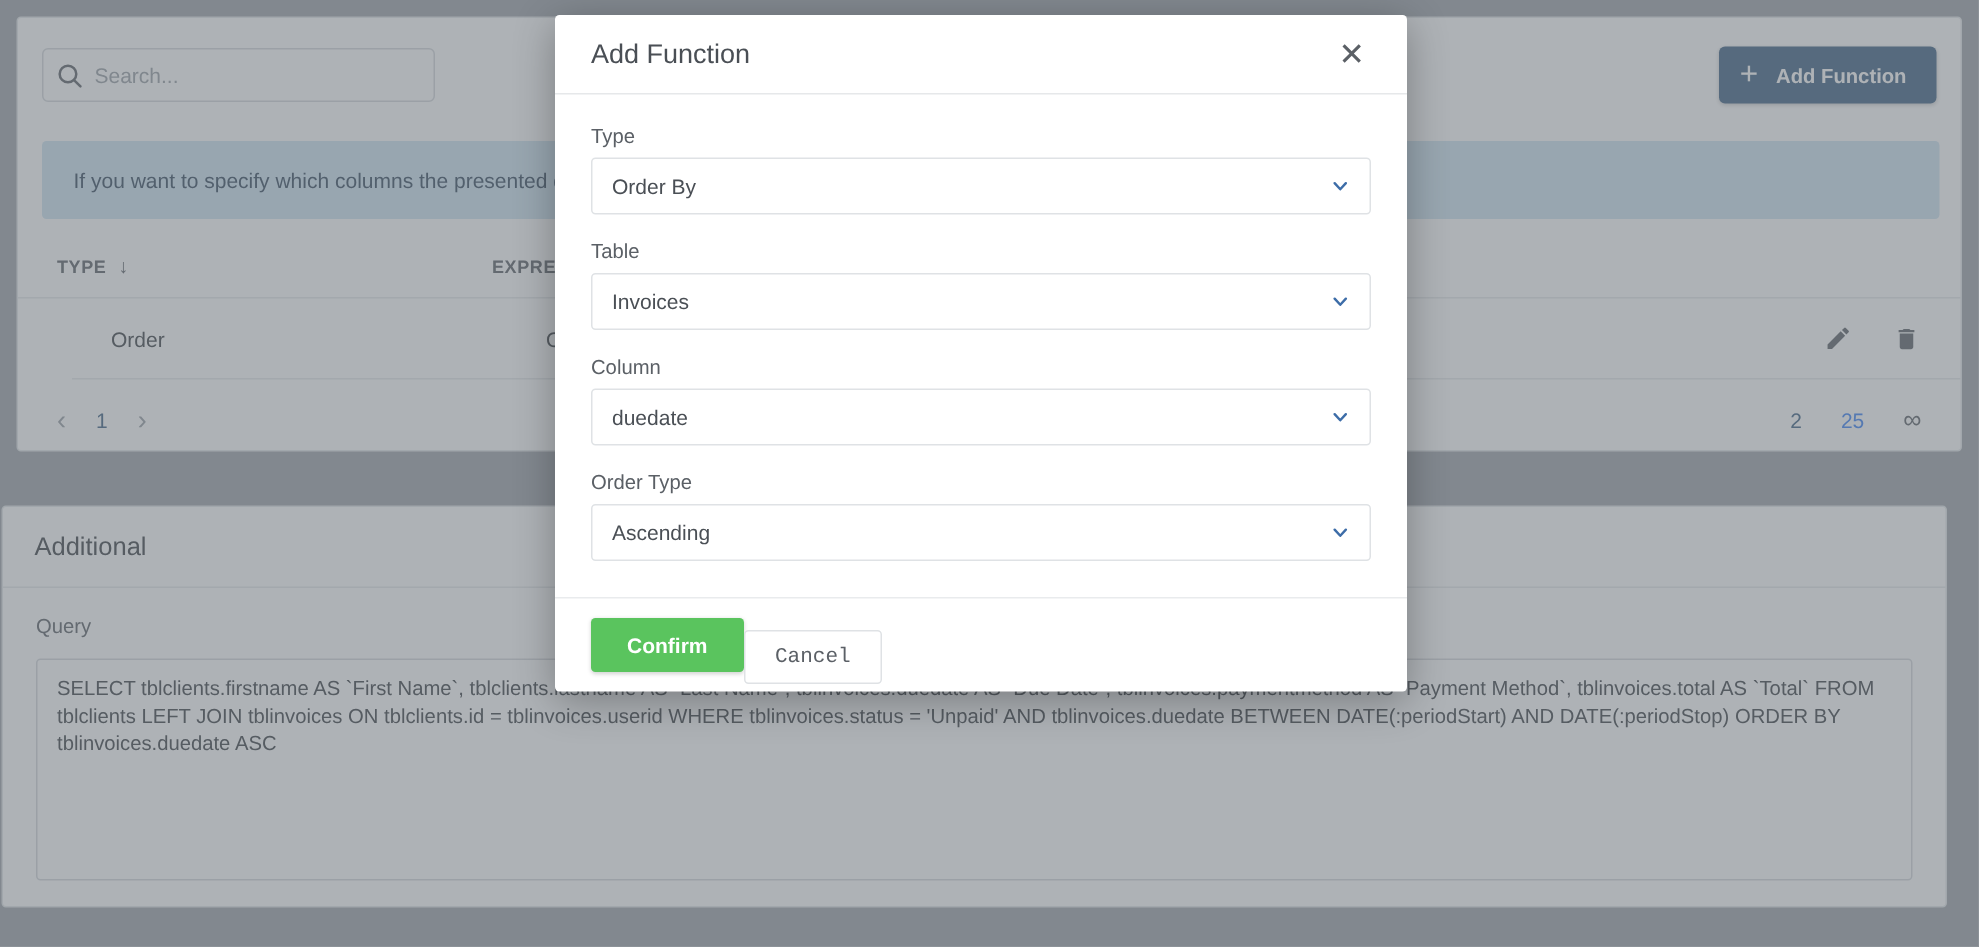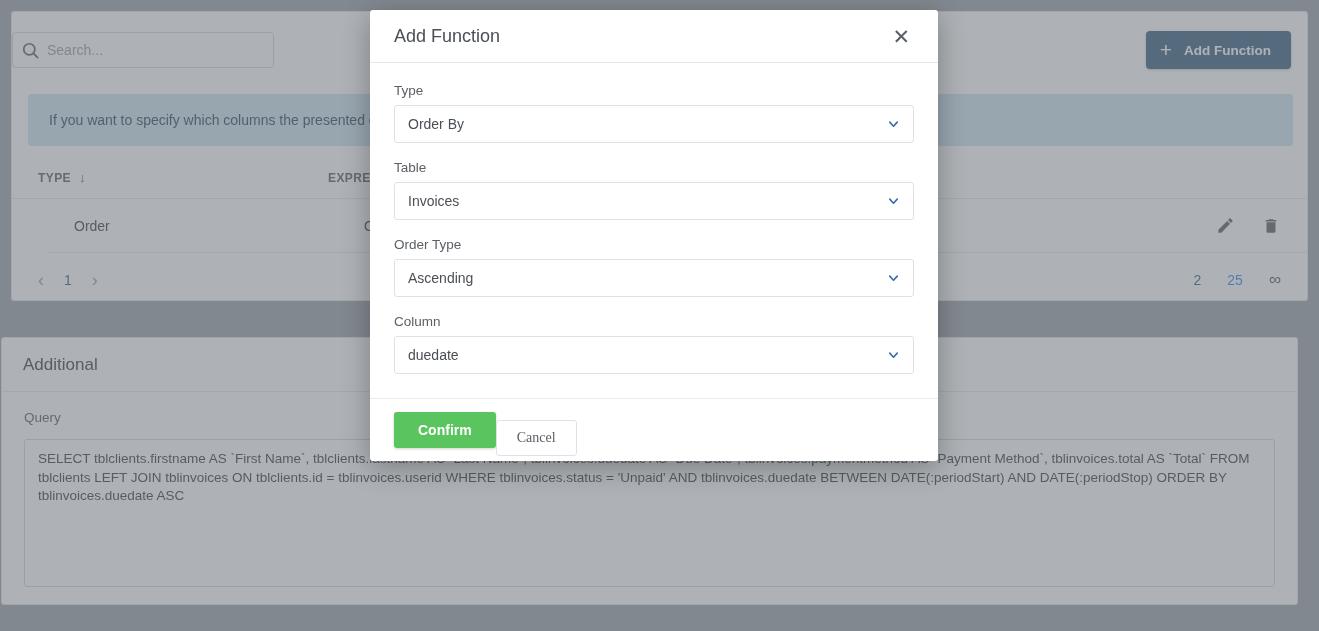--- a/index.html
+++ b/index.html
@@ -35,21 +35,21 @@
   }
 
   
   .toolbar {
     position: relative;
     height: 74px;
   }
 
   .search-box {
     position: absolute;
-    left: 0; top: 20px;
+    left: 16px; top: 20px;
     width: 262px; height: 36px;
     border: 1px solid #d5d8dc;
     border-radius: 4px;
     display: flex;
     align-items: center;
     background: #fff;
   }
   .search-icon {
     width: 34px;
     display: flex;
@@ -303,21 +303,21 @@
     cursor: pointer;
     box-shadow: 0 1px 3px rgba(0,0,0,.18);
   }
   .btn-cancel {
     height: 36px;
     padding: 0 20px;
     background: #fff;
     color: #5b6066;
     border: 1px solid #dfe2e5;
     border-radius: 3px;
-    font-family: Liberation Serif, serif;
+    font-family: Liberation Mono, monospace;
     font-size: 14px;
     cursor: pointer;
     margin-top: 15px;
   }
 </style>
 </head>
 <body>
 
 <div id="page-root">
 
@@ -440,38 +440,38 @@
         </div>
         <span class="chev">
           <svg width="15" height="15" viewBox="0 0 24 24" fill="none" stroke="currentColor" stroke-width="2.6" stroke-linecap="round" stroke-linejoin="round">
             <polyline points="6 9 12 15.5 18 9"></polyline>
           </svg>
         </span>
       </div>
     </div>
 
     <div class="form-group">
-      <div class="form-label">Order Type</div>
+      <div class="form-label">Column</div>
       <div class="select-wrap">
         <div class="select-box">
-          <span>Ascending</span>
+          <span>duedate</span>
         </div>
         <span class="chev">
           <svg width="15" height="15" viewBox="0 0 24 24" fill="none" stroke="currentColor" stroke-width="2.6" stroke-linecap="round" stroke-linejoin="round">
             <polyline points="6 9 12 15.5 18 9"></polyline>
           </svg>
         </span>
       </div>
     </div>
 
     <div class="form-group">
-      <div class="form-label">Column</div>
+      <div class="form-label">Order Type</div>
       <div class="select-wrap">
         <div class="select-box">
-          <span>duedate</span>
+          <span>Ascending</span>
         </div>
         <span class="chev">
           <svg width="15" height="15" viewBox="0 0 24 24" fill="none" stroke="currentColor" stroke-width="2.6" stroke-linecap="round" stroke-linejoin="round">
             <polyline points="6 9 12 15.5 18 9"></polyline>
           </svg>
         </span>
       </div>
     </div>
 
   </div>

